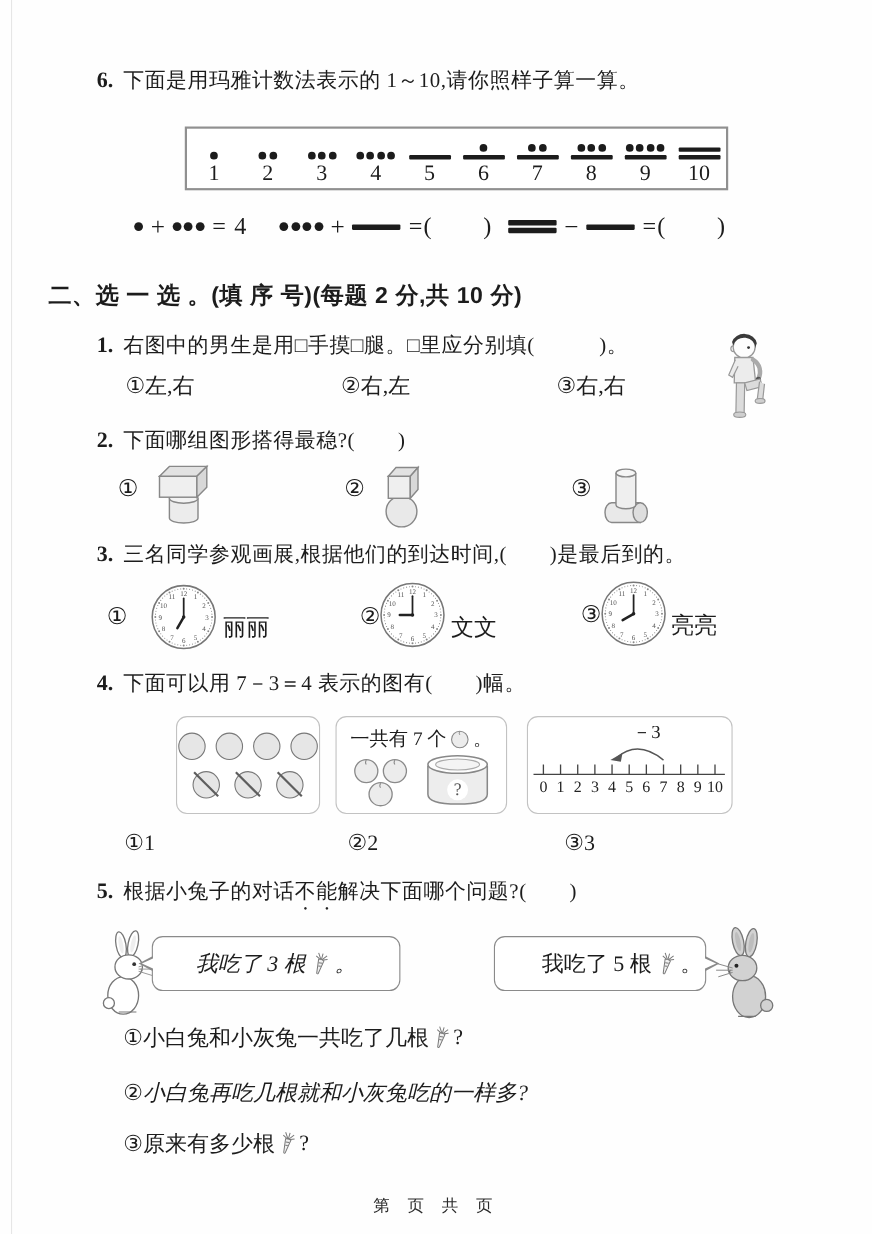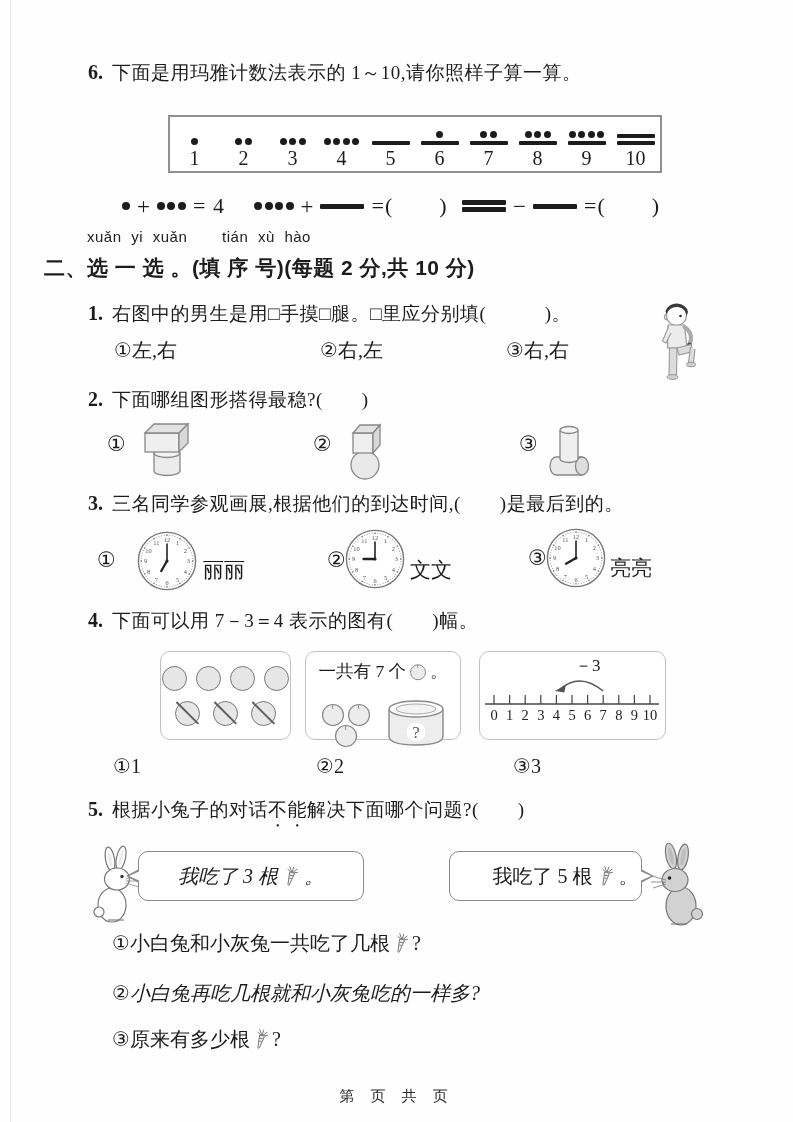--- a/index.html
+++ b/index.html
@@ -31,21 +31,21 @@
           white-space:pre;word-spacing:5px;letter-spacing:0.5px;}
   .sec-title{font-family:"Liberation Sans","DejaVu Sans",sans-serif;font-weight:bold;font-size:21px;letter-spacing:0.5px;}
   .opt{font-size:20px;}
   .mark{font-size:21px;}
   .clock-name{font-size:21px;font-weight:500;}
   .pic-box{border:1.5px solid #c2c2c2;border-radius:10px;background:#fff;box-sizing:border-box;}
   .b1{display:flex;flex-direction:column;align-items:center;justify-content:center;gap:10px;}
   .crow{display:flex;gap:9px;}
   .oc{position:relative;width:23px;height:23px;border:1.7px solid #787878;border-radius:50%;background:#e6e6e6;display:inline-block;}
   .oc.crossed::after{content:"";position:absolute;left:-4px;top:10px;width:31px;height:1.7px;background:#5e5e5e;transform:rotate(45deg);}
-  .b2{display:flex;flex-direction:column;align-items:center;padding-top:7px;gap:14px;}
+  .b2{display:flex;flex-direction:column;align-items:center;padding-top:7px;gap:0;}
   .b2cap{display:flex;align-items:center;font-size:17.5px;gap:2px;}
   .b2row{display:flex;align-items:flex-end;gap:10px;}
   .jarwrap{position:relative;}
   .jarq{position:absolute;left:0;right:0;top:27px;text-align:center;font-size:16px;color:#555;}
   .b3{display:flex;align-items:center;justify-content:center;height:100%;}
   .subline{display:flex;align-items:center;font-size:20px;gap:2px;justify-content:center;}
   .bubble{position:absolute;border:1.5px solid #8a8a8a;border-radius:10px;background:#fff;
           display:flex;align-items:center;justify-content:center;font-size:20px;gap:4px;box-sizing:border-box;}
   .tail-l::before{content:"";position:absolute;left:-13px;top:17px;border:7px solid transparent;border-right:13px solid #8a8a8a;border-left:0;}
   .tail-l::after{content:"";position:absolute;left:-10px;top:18.5px;border:5.5px solid transparent;border-right:11px solid #fff;border-left:0;}
@@ -199,29 +199,28 @@
         <span class="mbar"></span>
         <span class="mbar"></span>
       </span>
       <span class="eqop">−</span>
       <span class="mglyph">
         <span class="mbar"></span>
       </span>
       <span class="eqres">=(　　)</span>
     </div>
 
-  <div class="abs pinyin" style="left:87px;top:228px;">xuǎn yi xuǎn　  tián xù hào</div>
   <div class="abs sec-title" style="left:44px;top:254px;">二、选 一 选 。(填 序 号)(每题 2 分,共 10 分)</div>
 
   <div class="abs qline" style="left:88px;top:301px;">
     <span class="qnum">1.</span>
     <span class="qtext">右图中的男生是用□手摸□腿。□里应分别填(　　　)。</span>
   </div>
   <span class="abs opt" style="left:114px;top:337px;">①左,右</span>
-  <span class="abs opt" style="left:320px;top:337px;text-align:center;">②右,左</span>
+  <span class="abs opt" style="left:310px;top:337px;text-align:center;">②右,左</span>
   <span class="abs opt" style="left:506px;top:337px;">③右,右</span>
 
   <svg class="abs" style="left:646px;top:296px;" width="60" height="88" viewBox="0 0 60 88">
     <circle cx="21" cy="21" r="2.6" fill="#fdfdfd" stroke="#999" stroke-width="1.1"></circle>
     <circle cx="30.5" cy="19.5" r="10" fill="#fdfdfd" stroke="#999" stroke-width="1.2"></circle>
     <path d="M19.5 15 a11.5 10 0 0 1 22.5 1 l-1.6 4.6 a10 8.6 0 0 0 -19.8 -2.4 z" fill="#3a3a3a"></path>
     <circle cx="34.5" cy="20" r="1.3" fill="#333"></circle>
     <path d="M22 29 L38.5 29 L41 52 L21.5 52 Z" fill="#ececec" stroke="#999" stroke-width="1.2"></path>
     <path d="M22.5 31 L16.5 45 L20 47 L25 37" fill="#ececec" stroke="#999" stroke-width="1.1"></path>
     <path d="M38.5 31 C45 35 46.5 42 43.5 48.5" fill="none" stroke="#aaa" stroke-width="4" stroke-linecap="round"></path>

